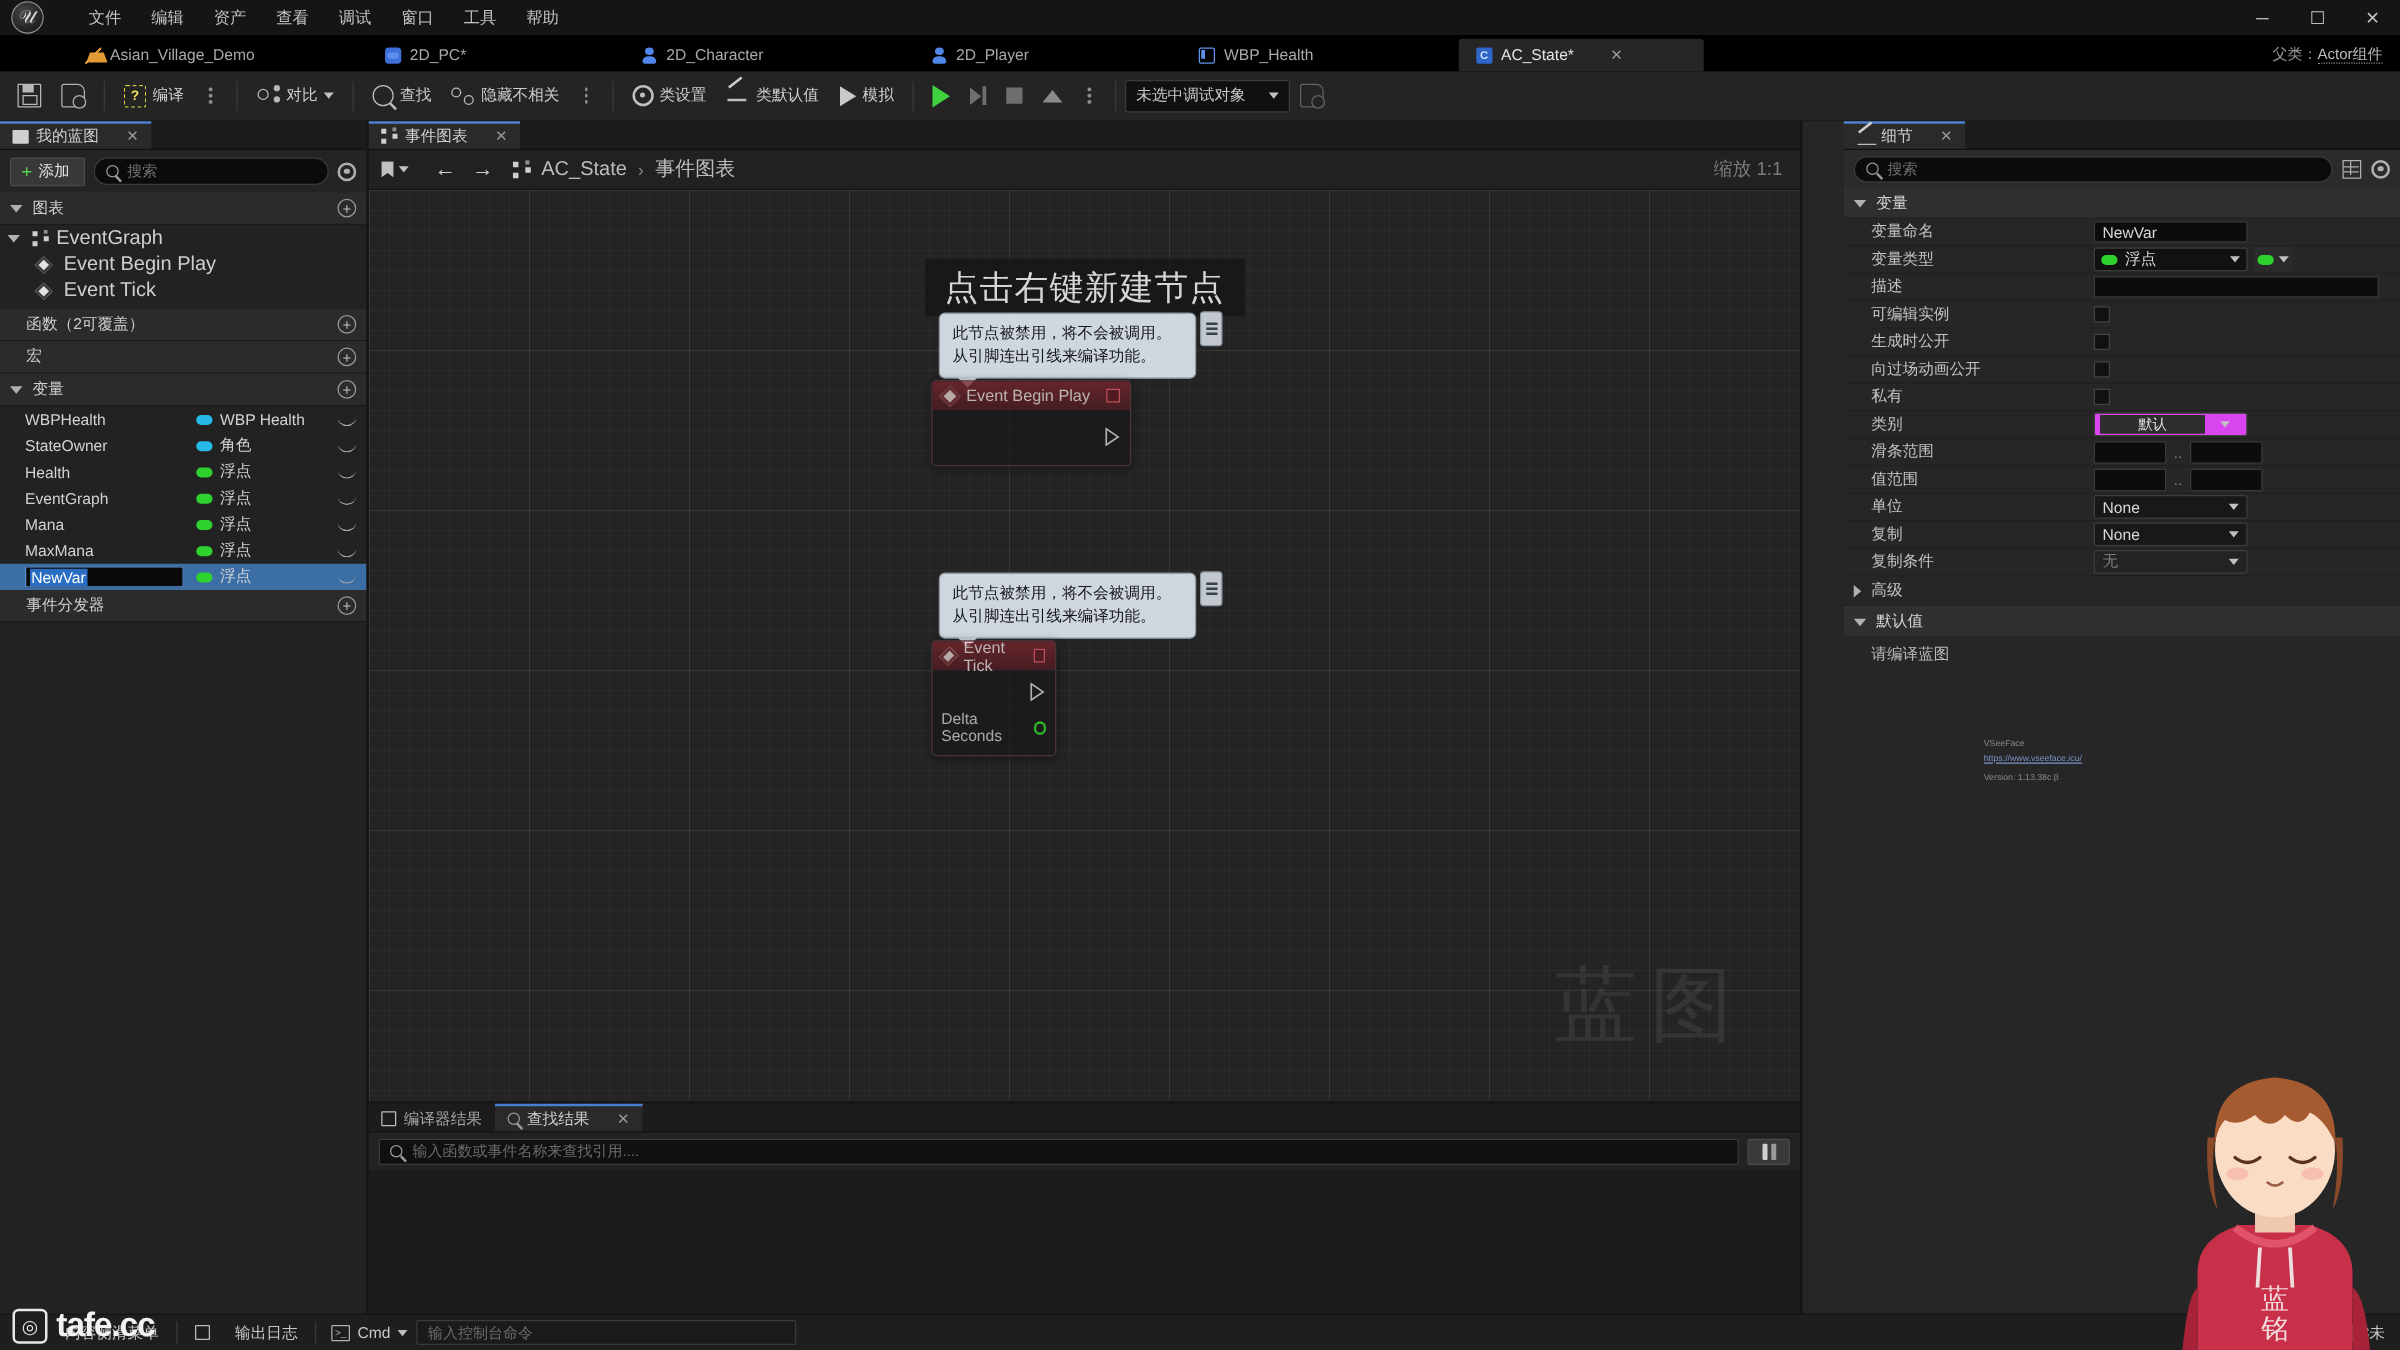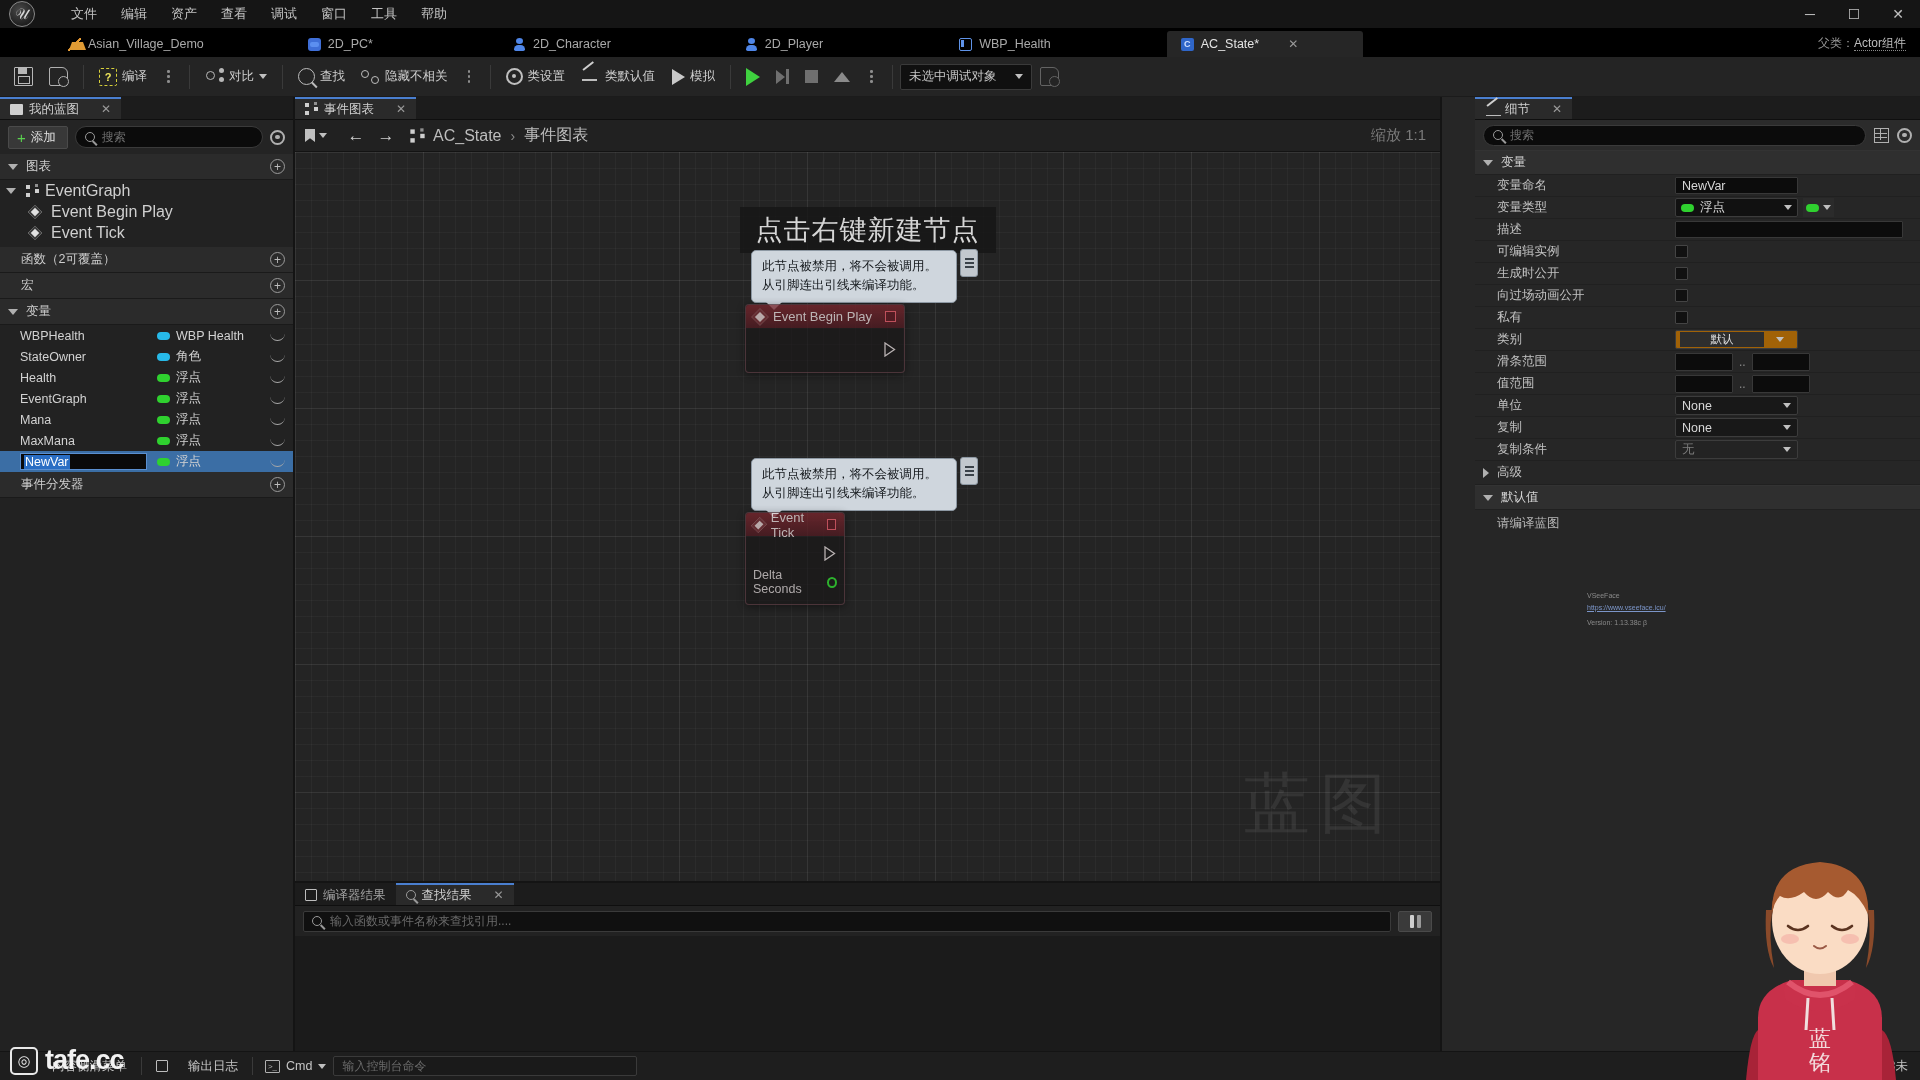--- a/index.html
+++ b/index.html
@@ -295,21 +295,21 @@
   }
   .cbox { width:13px;height:13px;background:#111;border:1px solid #444;border-radius:1px; }
   .ddown {
     height:19px; background:#181818; border:1px solid #3c3c3c; border-radius:2px;
     display:flex;align-items:center;padding:0 6px;font-size:12.5px;color:#d8d8d8;
   }
   .ddown .chev { margin-left:auto; }
   .ddown.w1 { width:123px; }
   .ddown.dis { color:#7c7c7c; background:#232323; }
   .catfield {
-    height:19px; width:123px; background:#a16207; border:1px solid #3c3c3c; border-radius:2px;
+    height:19px; width:123px; background:#d946ef; border:1px solid #3c3c3c; border-radius:2px;
     display:flex; align-items:center; font-size:11.5px; color:#e0e0e0; padding:0 4px;
   }
   .catfield .cinner { flex:1 1 auto; background:#2e2e2e; height:15px; display:flex;align-items:center;justify-content:center; }
   .rangepair { display:flex; align-items:center; gap:6px; }
   .rangepair .txtfield { width:58px; height:18px; }
   .rangepair .dots { color:#8c8c8c; font-size:12px; }
   .det-note { padding:5px 0 0 22px; font-size:12.5px; color:#b8b8b8; }
 
   
   .statusbar {

